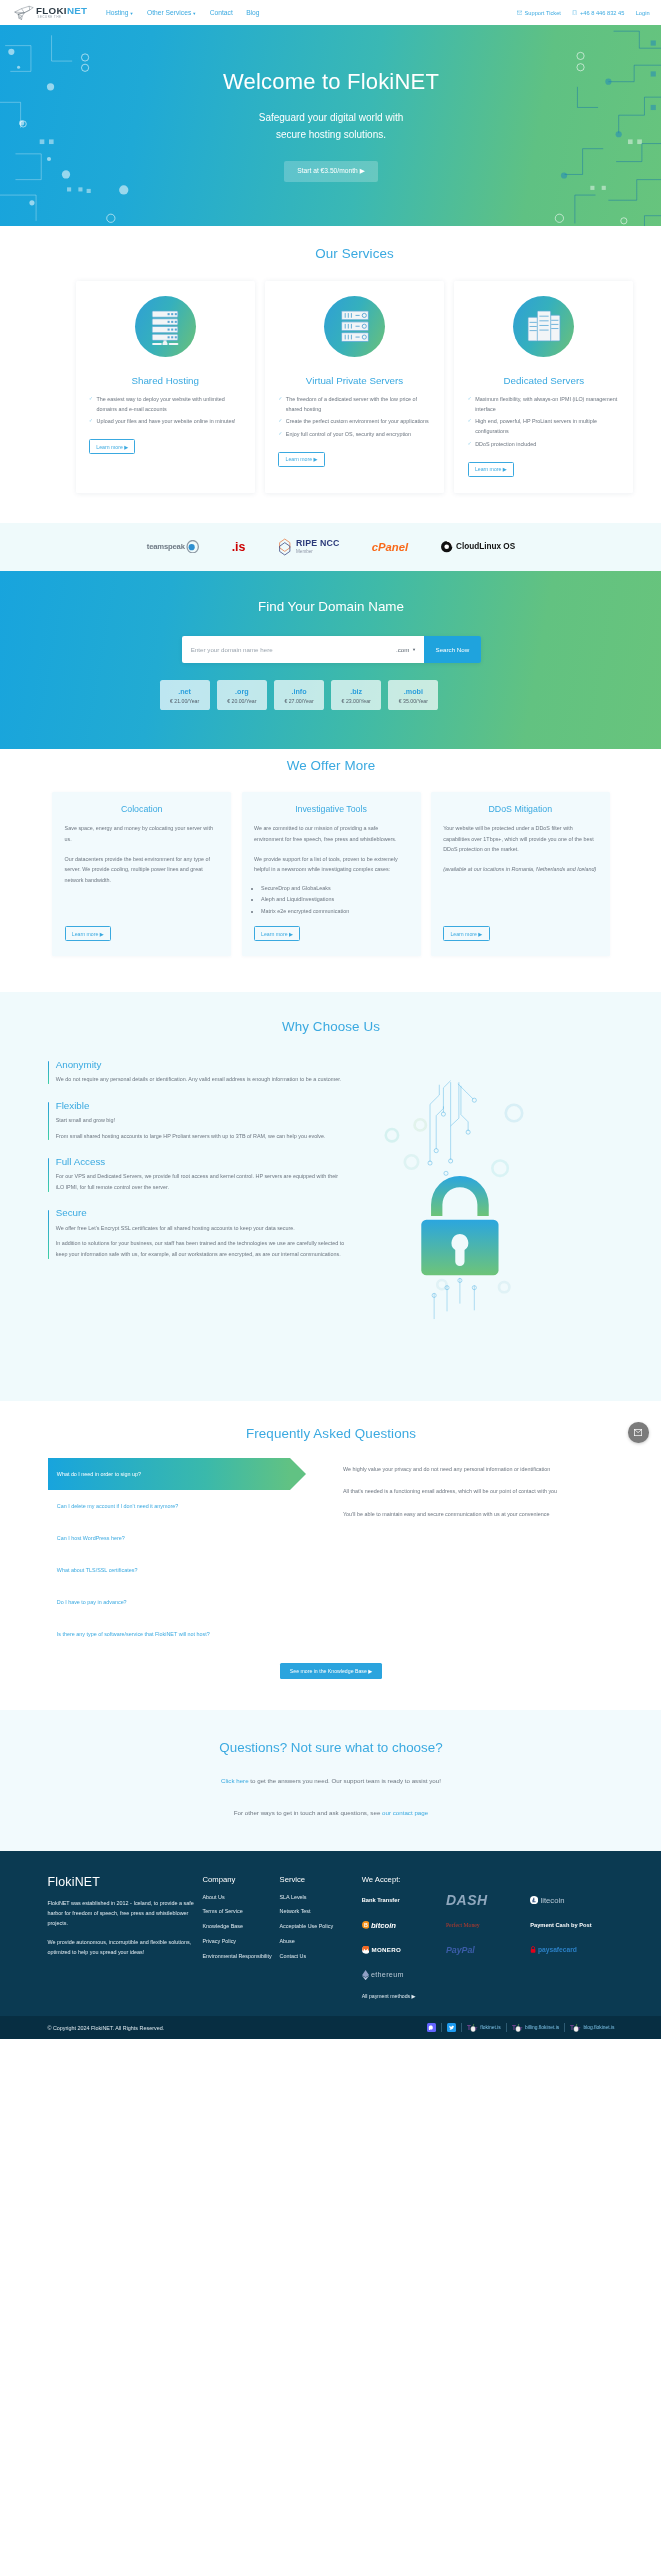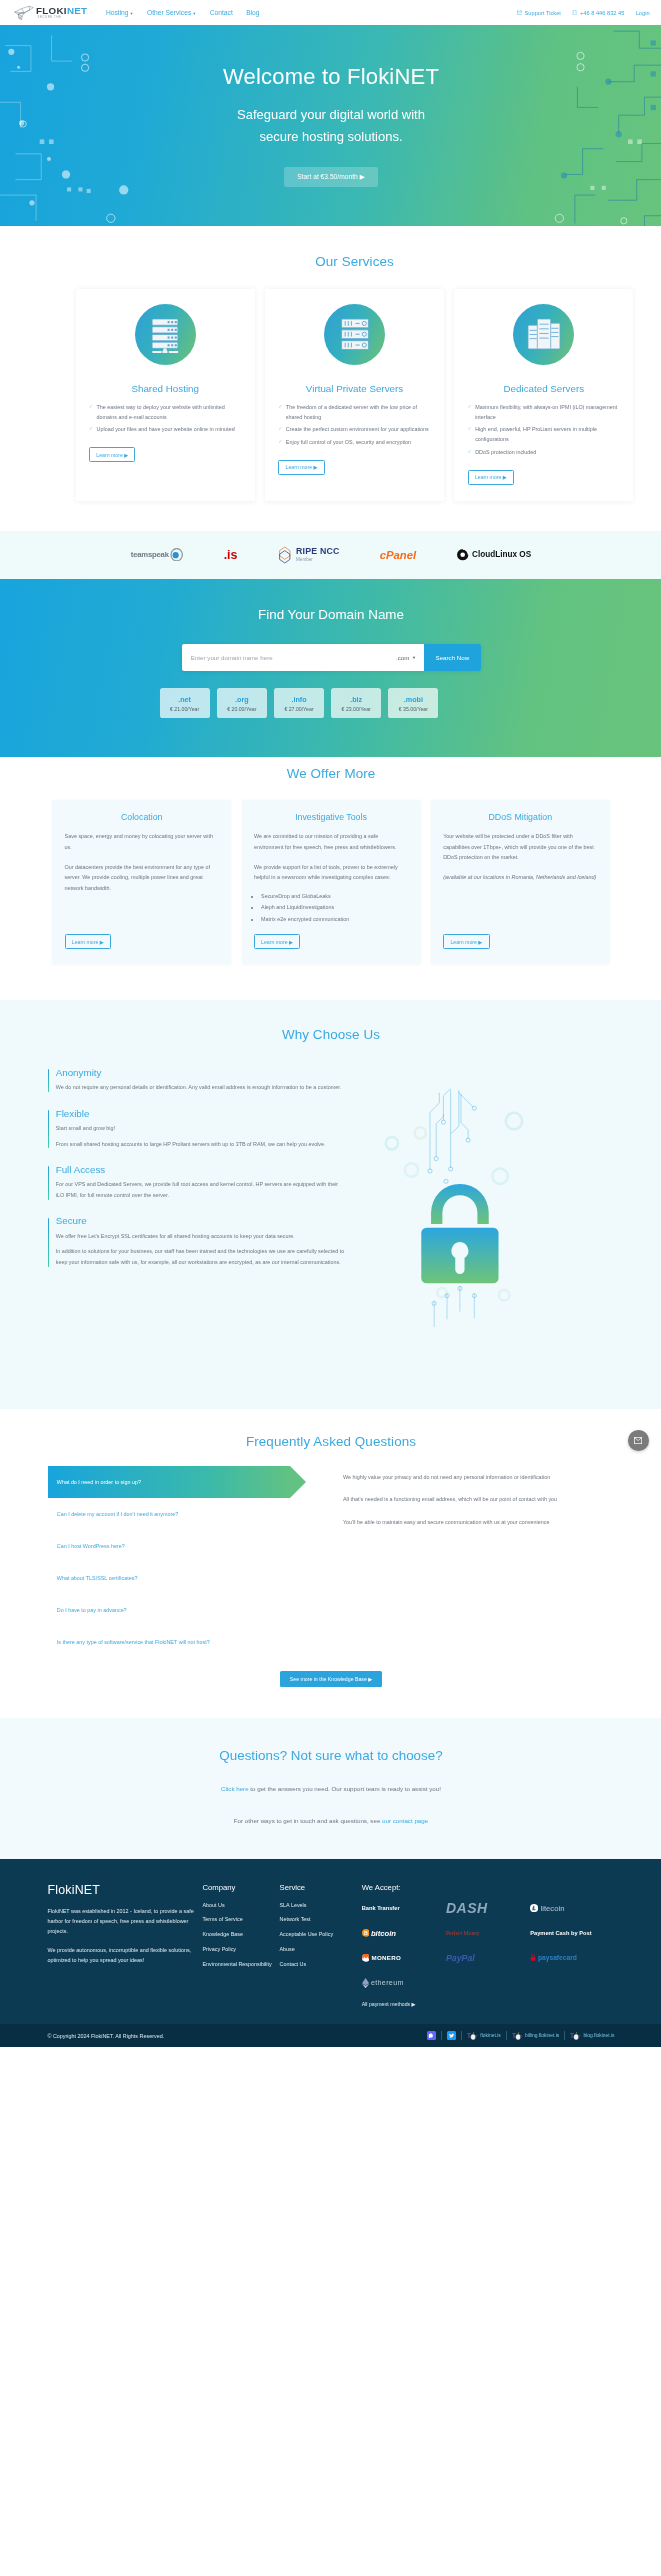--- a/index.html
+++ b/index.html
@@ -45,39 +45,39 @@
     height: 201px;
     background: linear-gradient(100deg, #17a3dd 0%, #1fa9d6 22%, #3ab8b4 55%, #5fc183 80%, #67c47d 100%);
     position: relative;
     overflow: hidden;
     display: flex; flex-direction: column;
     align-items: center; justify-content: center;
   }
   .hero-svg { position: absolute; inset: 0; width: 100%; height: 100%; }
   .hero-inner { position: relative; z-index: 3; text-align: center; }
   .hero h1 { color: #fff; font-size: 22px; font-weight: 400; letter-spacing: 0.2px; }
-  .hero p { color: #fff; font-size: 13px; font-weight: 300; margin-top: 13.4px; line-height: 1.75; }
+  .hero p { color: #fff; font-size: 10px; font-weight: 300; margin-top: 13.4px; line-height: 1.75; }
   .hero-btn {
     display: inline-block; margin-top: 17.5px;
     background: rgba(255,255,255,.22);
     color: #fff; font-size: 6.7px;
     padding: 6.2px 13.4px; border-radius: 2.1px;
     border: none; cursor: pointer;
     font-family: inherit;
   }
 
   
   .sec-title {
     text-align: center; color: #3aa9e0; font-weight: 400;
     font-size: 13.4px; letter-spacing: 0.1px;
   }
   .wrap { width: 567px; margin: 0 auto; }
 
   
-  .services { background: #fff; padding: 28px 0 30px; margin-left: 47px; }
+  .services { background: #fff; padding: 20px 0 30px; margin-left: 47px; }
   .svc-grid { display: flex; gap: 10.3px; margin-top: 19.6px; justify-content: center; }
   .svc-card {
     width: 179px; background: #fff;
     box-shadow: 0 0.5px 5.2px rgba(30,60,90,.075);
     border-radius: 1.5px;
     padding: 13.4px 13.4px 15.5px;
     display: flex; flex-direction: column; align-items: center;
   }
   .svc-badge {
     width: 61px; height: 61px; border-radius: 50%;
@@ -93,21 +93,21 @@
     align-self: flex-start; margin-top: 10.3px;
     border: 0.5px solid #3aa9e0; color: #3aa9e0;
     background: transparent; border-radius: 1.5px;
     font-size: 5.2px; padding: 3.6px 6.2px; cursor: pointer;
     font-family: inherit;
   }
 
   
   .partners {
     background: #effafb; padding: 15.5px 0;
-    display: flex; align-items: center; justify-content: center; gap: 40px;
+    display: flex; align-items: center; justify-content: center; gap: 32px;
   }
   .plogo { height: 17.5px; display: flex; align-items: center; }
 
   
   .domain {
     background: linear-gradient(100deg,#18a4dd 0%,#22abd2 25%,#3fbaa8 55%,#62c281 80%,#68c47c 100%);
     padding: 28px 0 39px; text-align: center; overflow: hidden; position: relative;
   }
   .domain h2 { color: #fff; font-size: 13.4px; font-weight: 400; }
   .dsearch {

